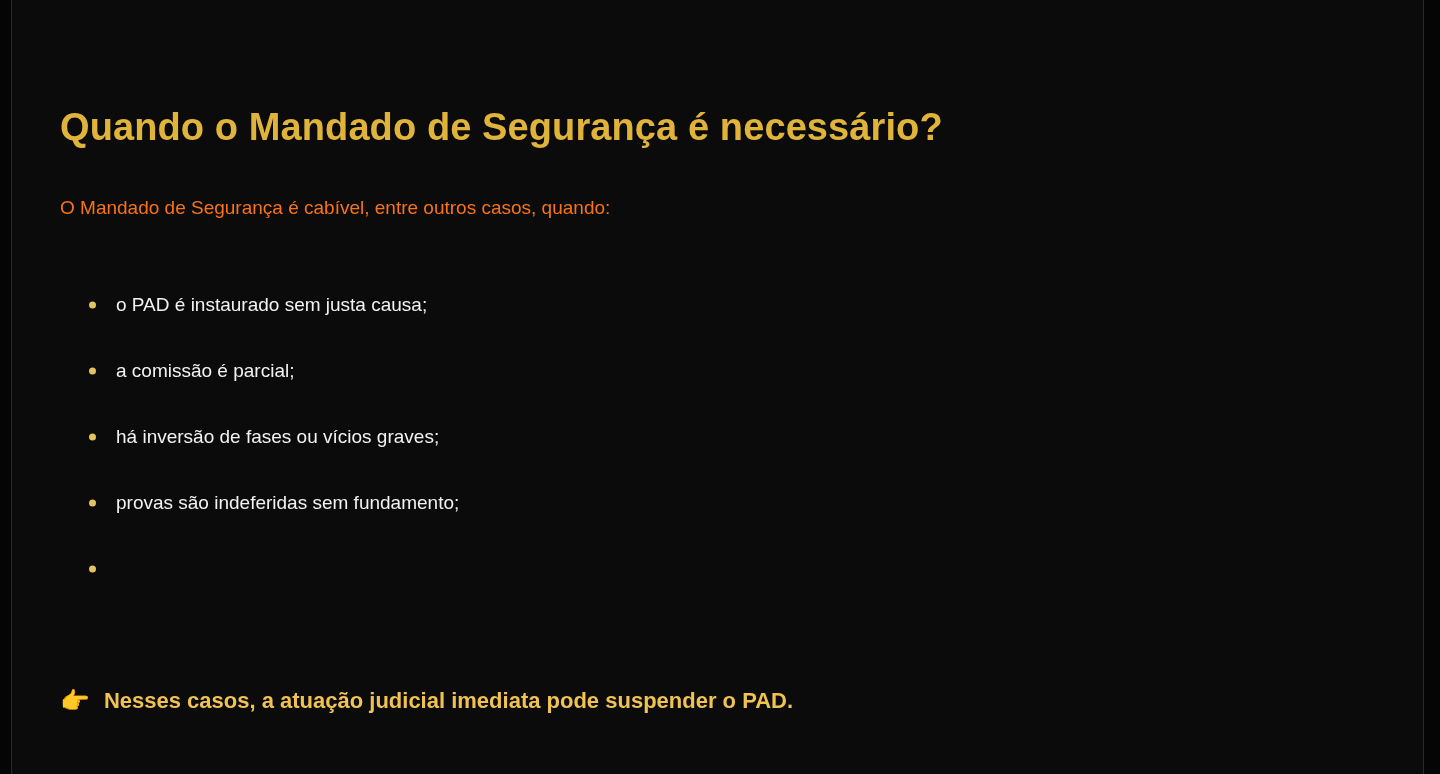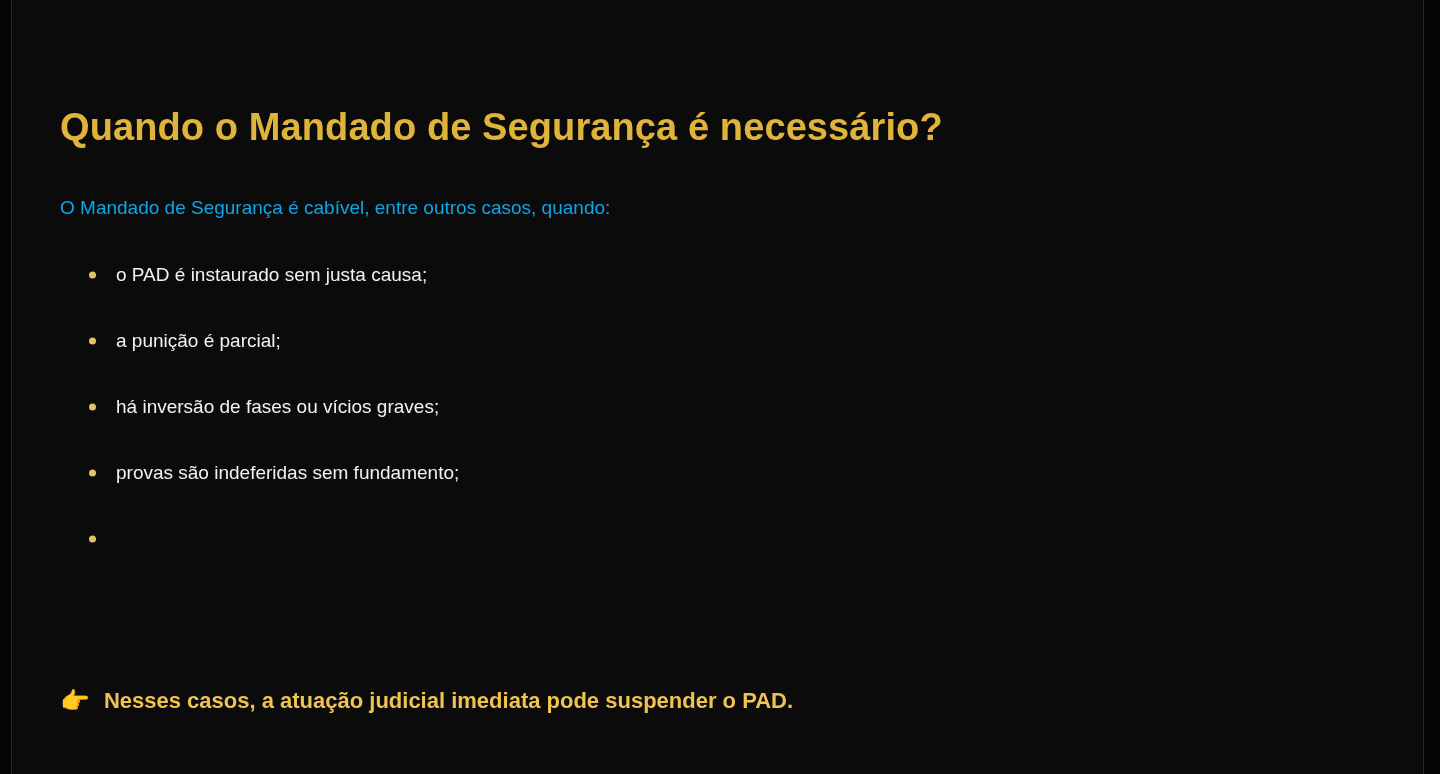--- a/index.html
+++ b/index.html
@@ -67,28 +67,28 @@
   }
 
   .intro {
     position: absolute;
     left: 48px;
     top: 193px;
     margin: 0;
     font-size: 19px;
     line-height: 30px;
     font-weight: 400;
-    color: #0ea5e9;
+    color: #f97316;
     white-space: nowrap;
   }
 
   .bullet-list {
     position: absolute;
     left: 48px;
-    top: 242px;
+    top: 272px;
     margin: 0;
     padding: 0;
     list-style: none;
   }
 
   .bullet-item {
     position: relative;
     height: 66px;
     padding-left: 56px;
     display: flex;
@@ -156,21 +156,21 @@
     <ul class="bullet-list">
 
       <li class="bullet-item">
         <span class="bullet-dot"></span>
         <span class="bullet-text">o PAD é instaurado sem justa causa;</span>
       </li>
 
 
       <li class="bullet-item">
         <span class="bullet-dot"></span>
-        <span class="bullet-text">a punição é parcial;</span>
+        <span class="bullet-text">a comissão é parcial;</span>
       </li>
 
       <li class="bullet-item">
         <span class="bullet-dot"></span>
         <span class="bullet-text">há inversão de fases ou vícios graves;</span>
       </li>
 
       <li class="bullet-item">
         <span class="bullet-dot"></span>
         <span class="bullet-text">provas são indeferidas sem fundamento;</span>

